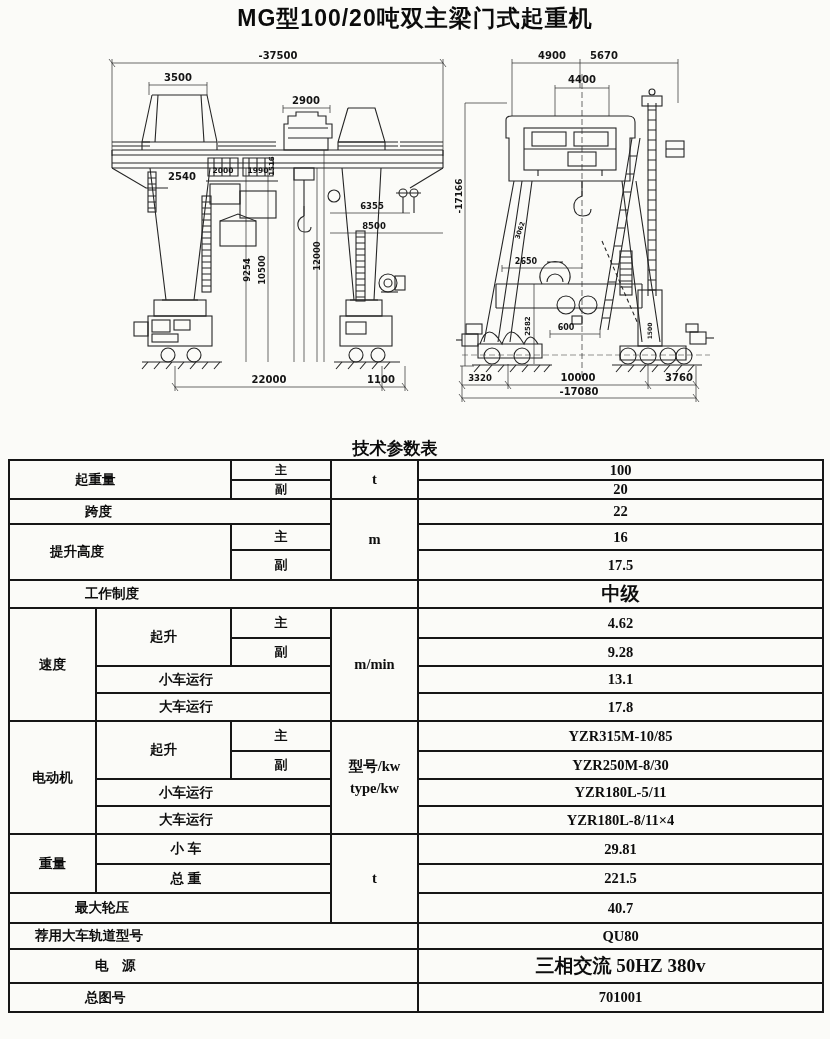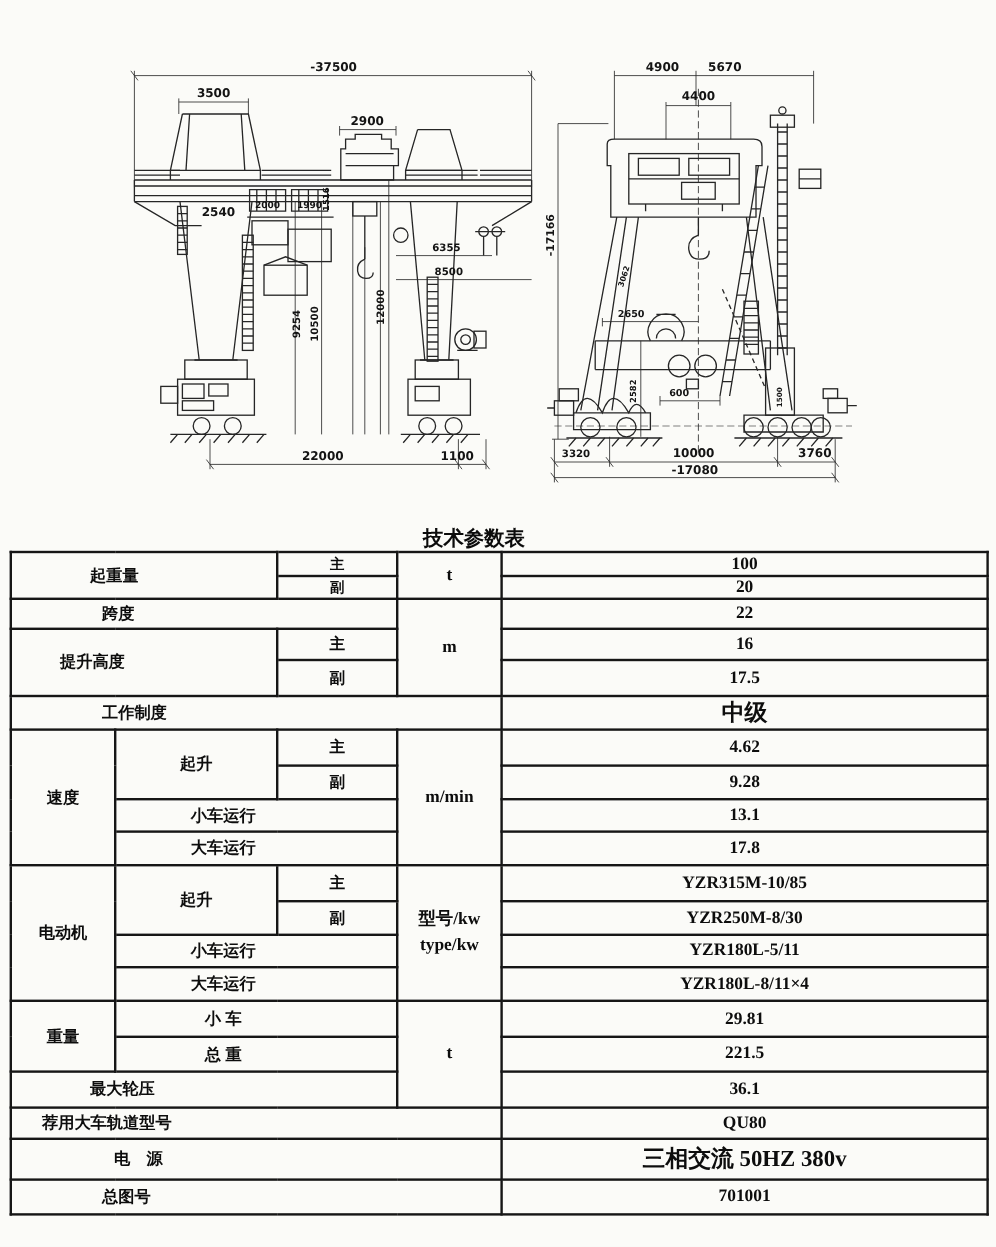--- a/index.html
+++ b/index.html
@@ -43,20 +43,21 @@
   .footnote{
     position:absolute;left:10px;top:1012px;font-size:13.5px;font-weight:600;color:#1c1c1c;
   }
   svg text{font-family:"DejaVu Sans",sans-serif;fill:#141414;font-weight:bold;}
 </style>
 </head>
 <body>
 
 <div class="page">
 
+  <h1 class="main-title">MG型100/20吨双主梁门式起重机</h1>
 
   <svg class="drawing" style="left:98px;top:46px;" width="362" height="378" viewBox="0 0 362 378">
 
     <g stroke="#2b2b2b" stroke-width="0.7" fill="none">
       <path d="M14,17 H345 M14,13 V110 M345,13 V110"></path>
       <path d="M51,39 H109 M51,36 V49 M109,36 V49"></path>
       <path d="M185,62 H232 M185,59 V67 M232,59 V67"></path>
       <path d="M148,122 V316 M170,122 V316 M226,104 V316"></path>
       <path d="M196,122 V316 M206,160 V316 M219,122 V316"></path>
       <path d="M232,167 H312 M232,187 H345"></path>
@@ -317,21 +318,21 @@
         <td colspan="2" class="lbl shiftL">小 车</td>
         <td rowspan="3" class="unit">t</td>
         <td class="val">29.81</td>
       </tr>
       <tr style="height:29px">
         <td colspan="2" class="lbl shiftL">总 重</td>
         <td class="val">221.5</td>
       </tr>
       <tr style="height:30px">
         <td colspan="3" class="lbl padL65">最大轮压</td>
-        <td class="val">36.1</td>
+        <td class="val">40.7</td>
       </tr>
       <tr style="height:26px">
         <td colspan="4" class="lbl padL25">荐用大车轨道型号</td>
         <td class="val">QU80</td>
       </tr>
       <tr style="height:34px">
         <td colspan="4" class="lbl padL85">电　源</td>
         <td class="val cjk" style="font-weight:bold">三相交流 50HZ 380v</td>
       </tr>
       <tr style="height:29px">

